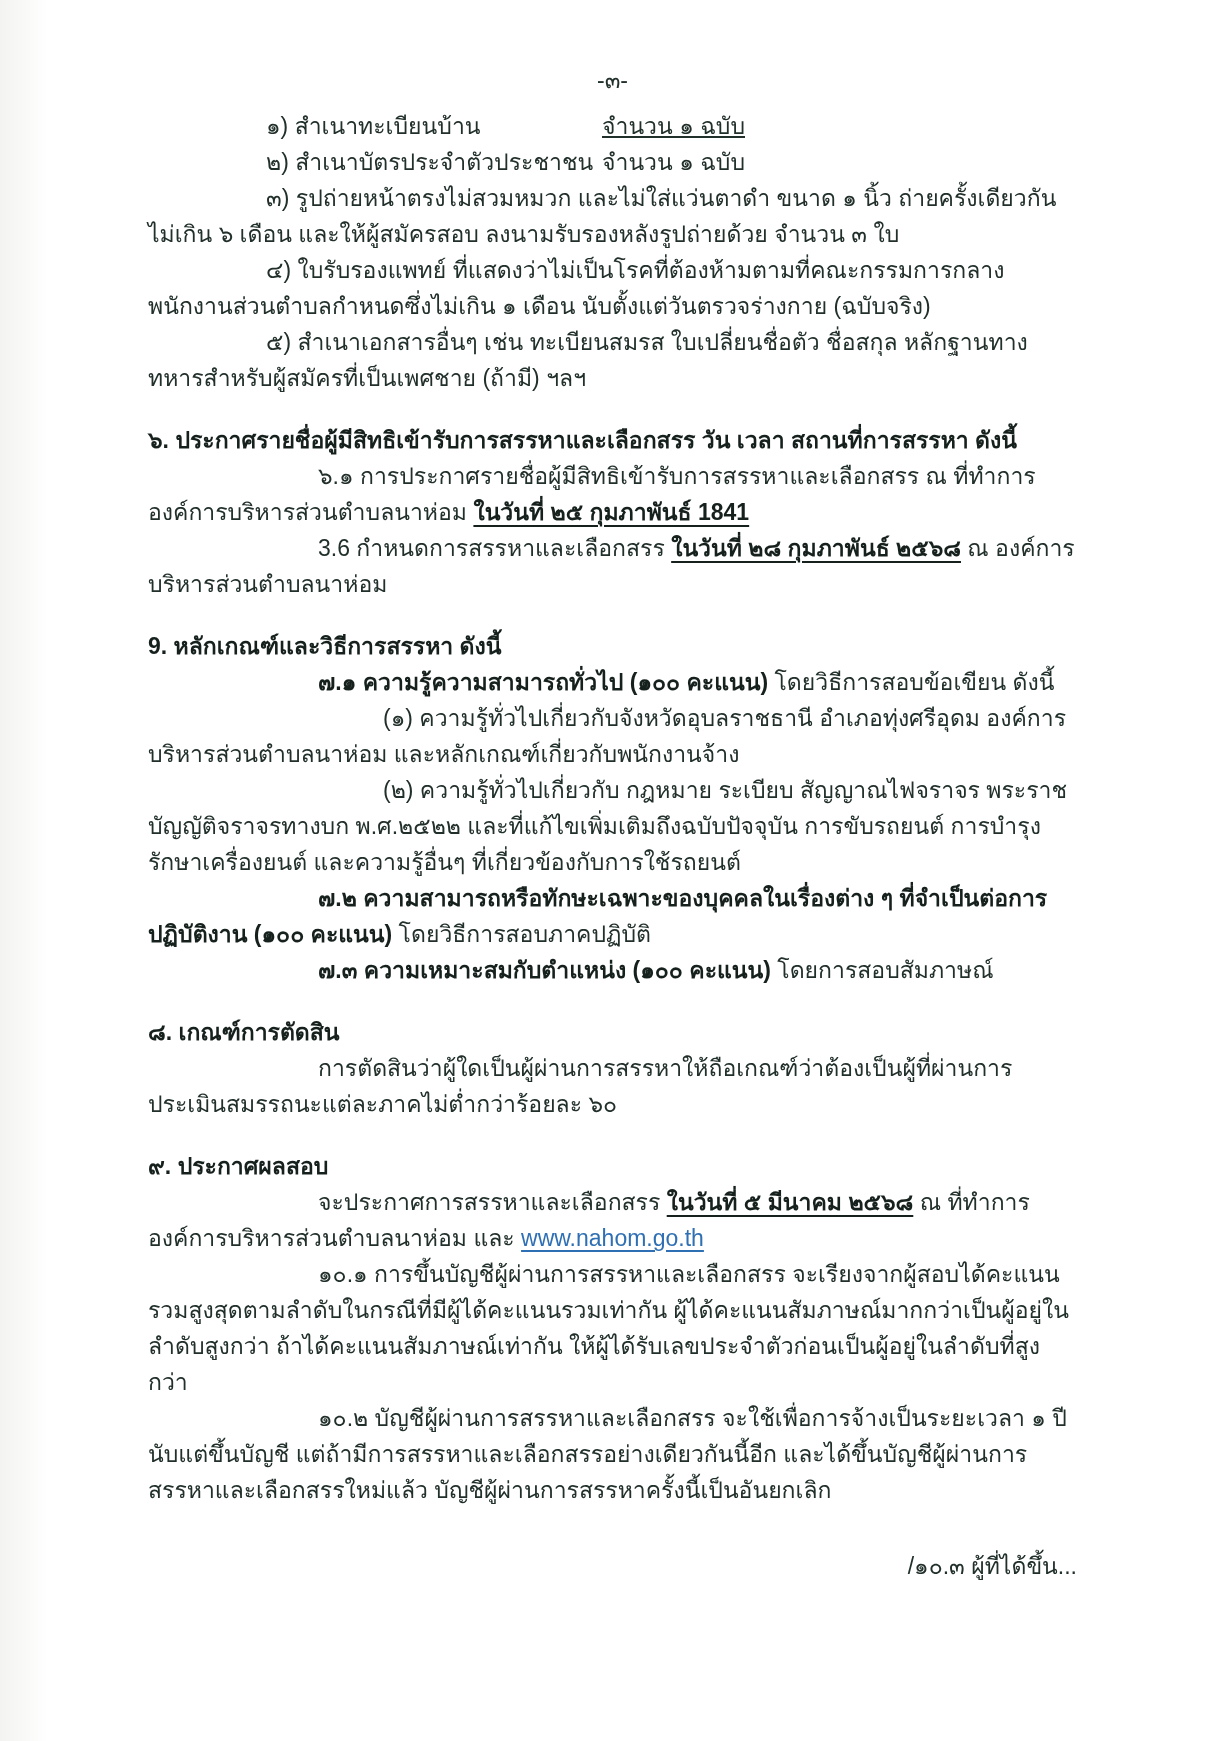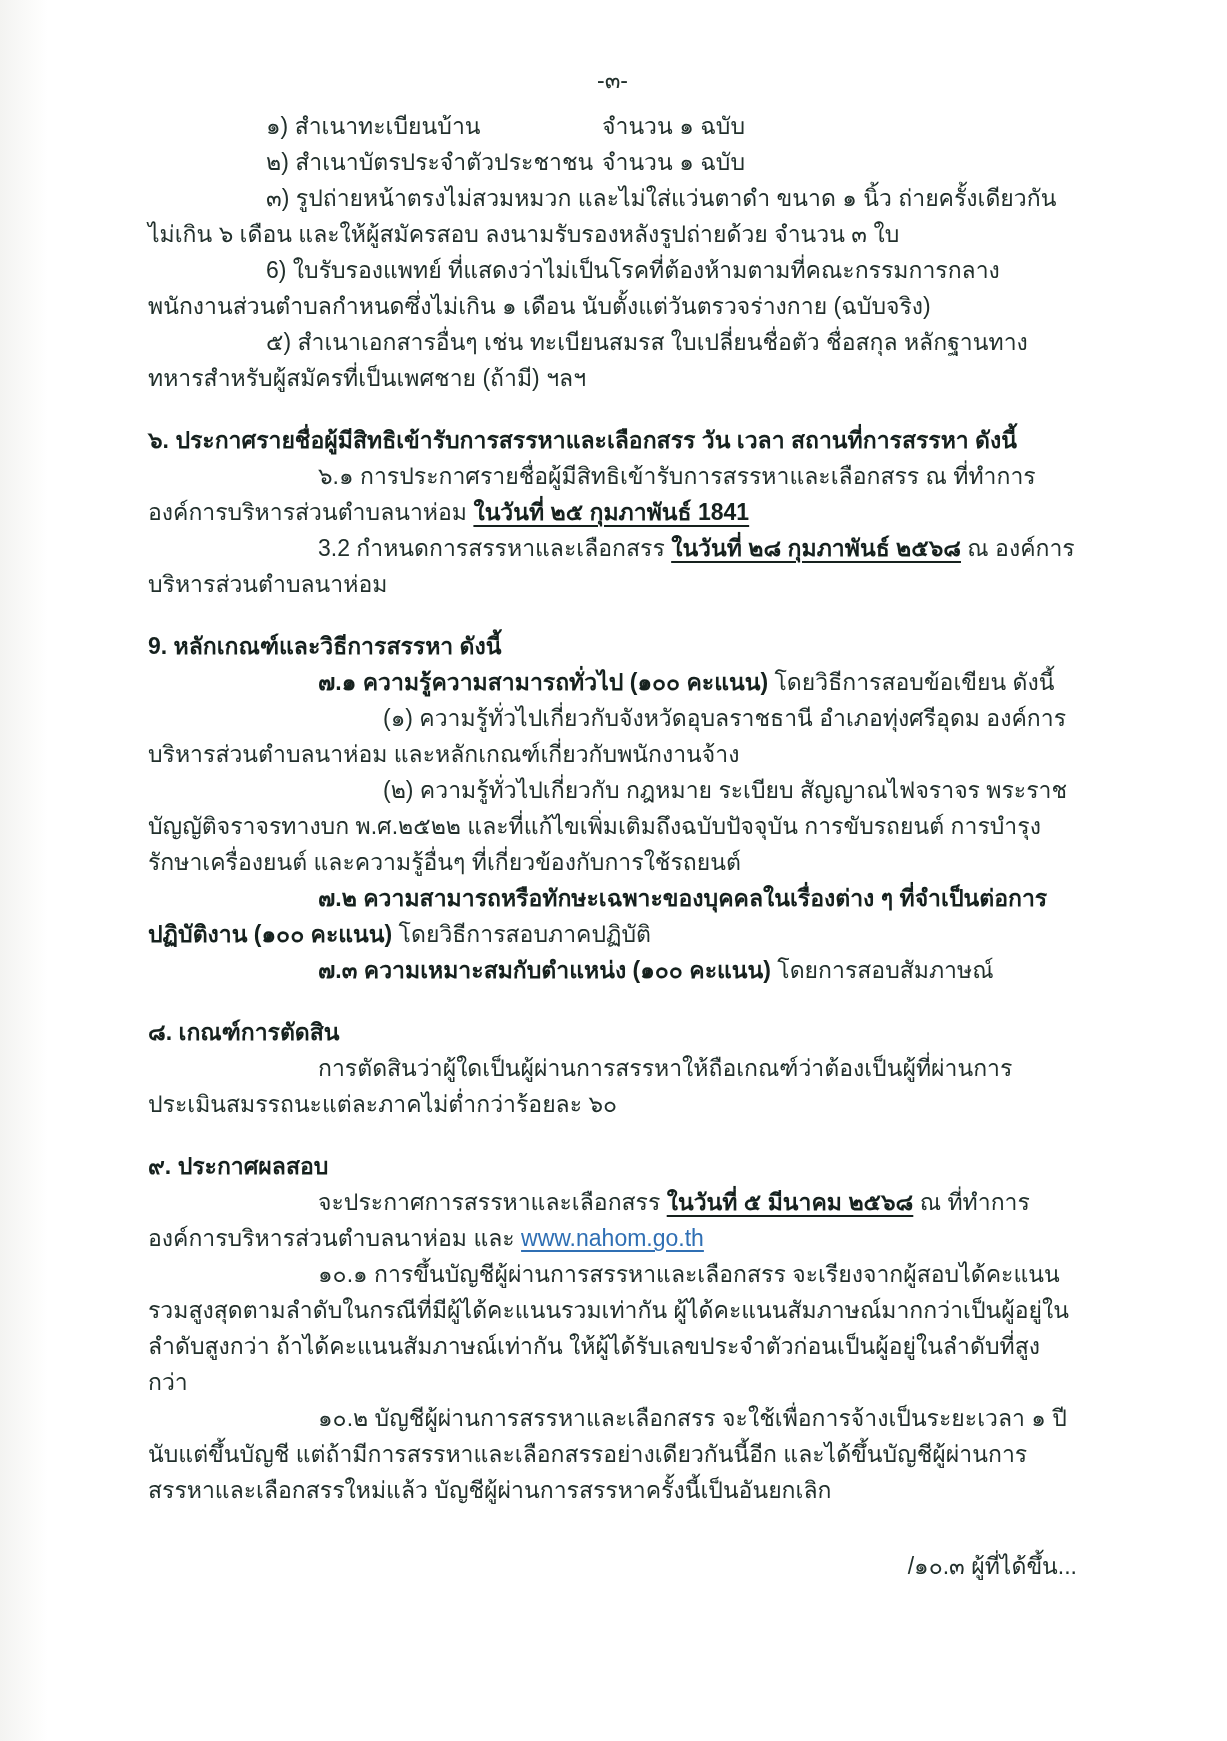--- a/index.html
+++ b/index.html
@@ -27,21 +27,21 @@
   }
   .para.list   { text-indent: 118px; }
   .para.sub    { text-indent: 170px; }
   .para.subsub { text-indent: 235px; }
   .para.heading {
     font-weight: bold;
     color: #16211e;
     text-indent: 0;
   }
   .section-start { margin-top: 26px; }
-  .first-block   { margin-top: 4px; }
+  .first-block   { margin-top: 4px; text-decoration: underline; }
   .bold { font-weight: bold; color: #16211e; }
   .underline {
     text-decoration: underline;
     text-underline-offset: 5px;
     text-decoration-thickness: 2px;
   }
   .col1 {
     display: inline-block;
     width: 336px;
     text-indent: 0;
@@ -61,25 +61,25 @@
 </head>
 <body>
 
 <div class="page">
   <div class="page-number">-๓-</div>
 
   <main>
       <p class="para list first-block"><span class="col1">๑) สำเนาทะเบียนบ้าน</span><span>จำนวน ๑ ฉบับ</span></p>
       <p class="para list"><span class="col1">๒) สำเนาบัตรประจำตัวประชาชน</span><span>จำนวน ๑ ฉบับ</span></p>
       <p class="para list"><span>๓) รูปถ่ายหน้าตรงไม่สวมหมวก และไม่ใส่แว่นตาดำ  ขนาด ๑ นิ้ว  ถ่ายครั้งเดียวกันไม่เกิน ๖ เดือน และให้ผู้สมัครสอบ ลงนามรับรองหลังรูปถ่ายด้วย  จำนวน ๓ ใบ</span></p>
-      <p class="para list"><span>6) ใบรับรองแพทย์ ที่แสดงว่าไม่เป็นโรคที่ต้องห้ามตามที่คณะกรรมการกลางพนักงานส่วนตำบลกำหนดซึ่งไม่เกิน ๑ เดือน นับตั้งแต่วันตรวจร่างกาย (ฉบับจริง)</span></p>
+      <p class="para list"><span>๔) ใบรับรองแพทย์ ที่แสดงว่าไม่เป็นโรคที่ต้องห้ามตามที่คณะกรรมการกลางพนักงานส่วนตำบลกำหนดซึ่งไม่เกิน ๑ เดือน นับตั้งแต่วันตรวจร่างกาย (ฉบับจริง)</span></p>
       <p class="para list"><span>๕) สำเนาเอกสารอื่นๆ เช่น ทะเบียนสมรส ใบเปลี่ยนชื่อตัว ชื่อสกุล หลักฐานทางทหารสำหรับผู้สมัครที่เป็นเพศชาย (ถ้ามี) ฯลฯ</span></p>
       <p class="para heading section-start"><span class="bold">๖. ประกาศรายชื่อผู้มีสิทธิเข้ารับการสรรหาและเลือกสรร วัน เวลา สถานที่การสรรหา ดังนี้</span></p>
       <p class="para sub"><span>๖.๑ การประกาศรายชื่อผู้มีสิทธิเข้ารับการสรรหาและเลือกสรร ณ ที่ทำการองค์การบริหารส่วนตำบลนาห่อม </span><span class="bold underline">ในวันที่ ๒๕ กุมภาพันธ์ 1841</span></p>
-      <p class="para sub"><span>3.2 กำหนดการสรรหาและเลือกสรร </span><span class="bold underline">ในวันที่ ๒๘ กุมภาพันธ์ ๒๕๖๘</span><span> ณ องค์การบริหารส่วนตำบลนาห่อม</span></p>
+      <p class="para sub"><span>3.6 กำหนดการสรรหาและเลือกสรร </span><span class="bold underline">ในวันที่ ๒๘ กุมภาพันธ์ ๒๕๖๘</span><span> ณ องค์การบริหารส่วนตำบลนาห่อม</span></p>
       <p class="para heading section-start"><span class="bold">9. หลักเกณฑ์และวิธีการสรรหา ดังนี้</span></p>
       <p class="para sub"><span class="bold">๗.๑ ความรู้ความสามารถทั่วไป (๑๐๐ คะแนน)</span><span> โดยวิธีการสอบข้อเขียน ดังนี้</span></p>
       <p class="para subsub"><span>(๑) ความรู้ทั่วไปเกี่ยวกับจังหวัดอุบลราชธานี อำเภอทุ่งศรีอุดม องค์การบริหารส่วนตำบลนาห่อม และหลักเกณฑ์เกี่ยวกับพนักงานจ้าง</span></p>
       <p class="para subsub"><span>(๒) ความรู้ทั่วไปเกี่ยวกับ กฎหมาย ระเบียบ สัญญาณไฟจราจร พระราชบัญญัติจราจรทางบก พ.ศ.๒๕๒๒ และที่แก้ไขเพิ่มเติมถึงฉบับปัจจุบัน การขับรถยนต์ การบำรุงรักษาเครื่องยนต์ และความรู้อื่นๆ ที่เกี่ยวข้องกับการใช้รถยนต์</span></p>
       <p class="para sub"><span class="bold">๗.๒ ความสามารถหรือทักษะเฉพาะของบุคคลในเรื่องต่าง ๆ ที่จำเป็นต่อการปฏิบัติงาน (๑๐๐ คะแนน)</span><span> โดยวิธีการสอบภาคปฏิบัติ</span></p>
       <p class="para sub"><span class="bold">๗.๓ ความเหมาะสมกับตำแหน่ง (๑๐๐ คะแนน)</span><span> โดยการสอบสัมภาษณ์</span></p>
       <p class="para heading section-start"><span class="bold">๘. เกณฑ์การตัดสิน</span></p>
       <p class="para sub"><span>การตัดสินว่าผู้ใดเป็นผู้ผ่านการสรรหาให้ถือเกณฑ์ว่าต้องเป็นผู้ที่ผ่านการประเมินสมรรถนะแต่ละภาคไม่ต่ำกว่าร้อยละ ๖๐</span></p>
       <p class="para heading section-start"><span class="bold">๙. ประกาศผลสอบ</span></p>
       <p class="para sub"><span>จะประกาศการสรรหาและเลือกสรร </span><span class="bold underline">ในวันที่  ๕ มีนาคม  ๒๕๖๘</span><span> ณ ที่ทำการองค์การบริหารส่วนตำบลนาห่อม และ </span><a class="link" href="#">www.nahom.go.th</a></p>

